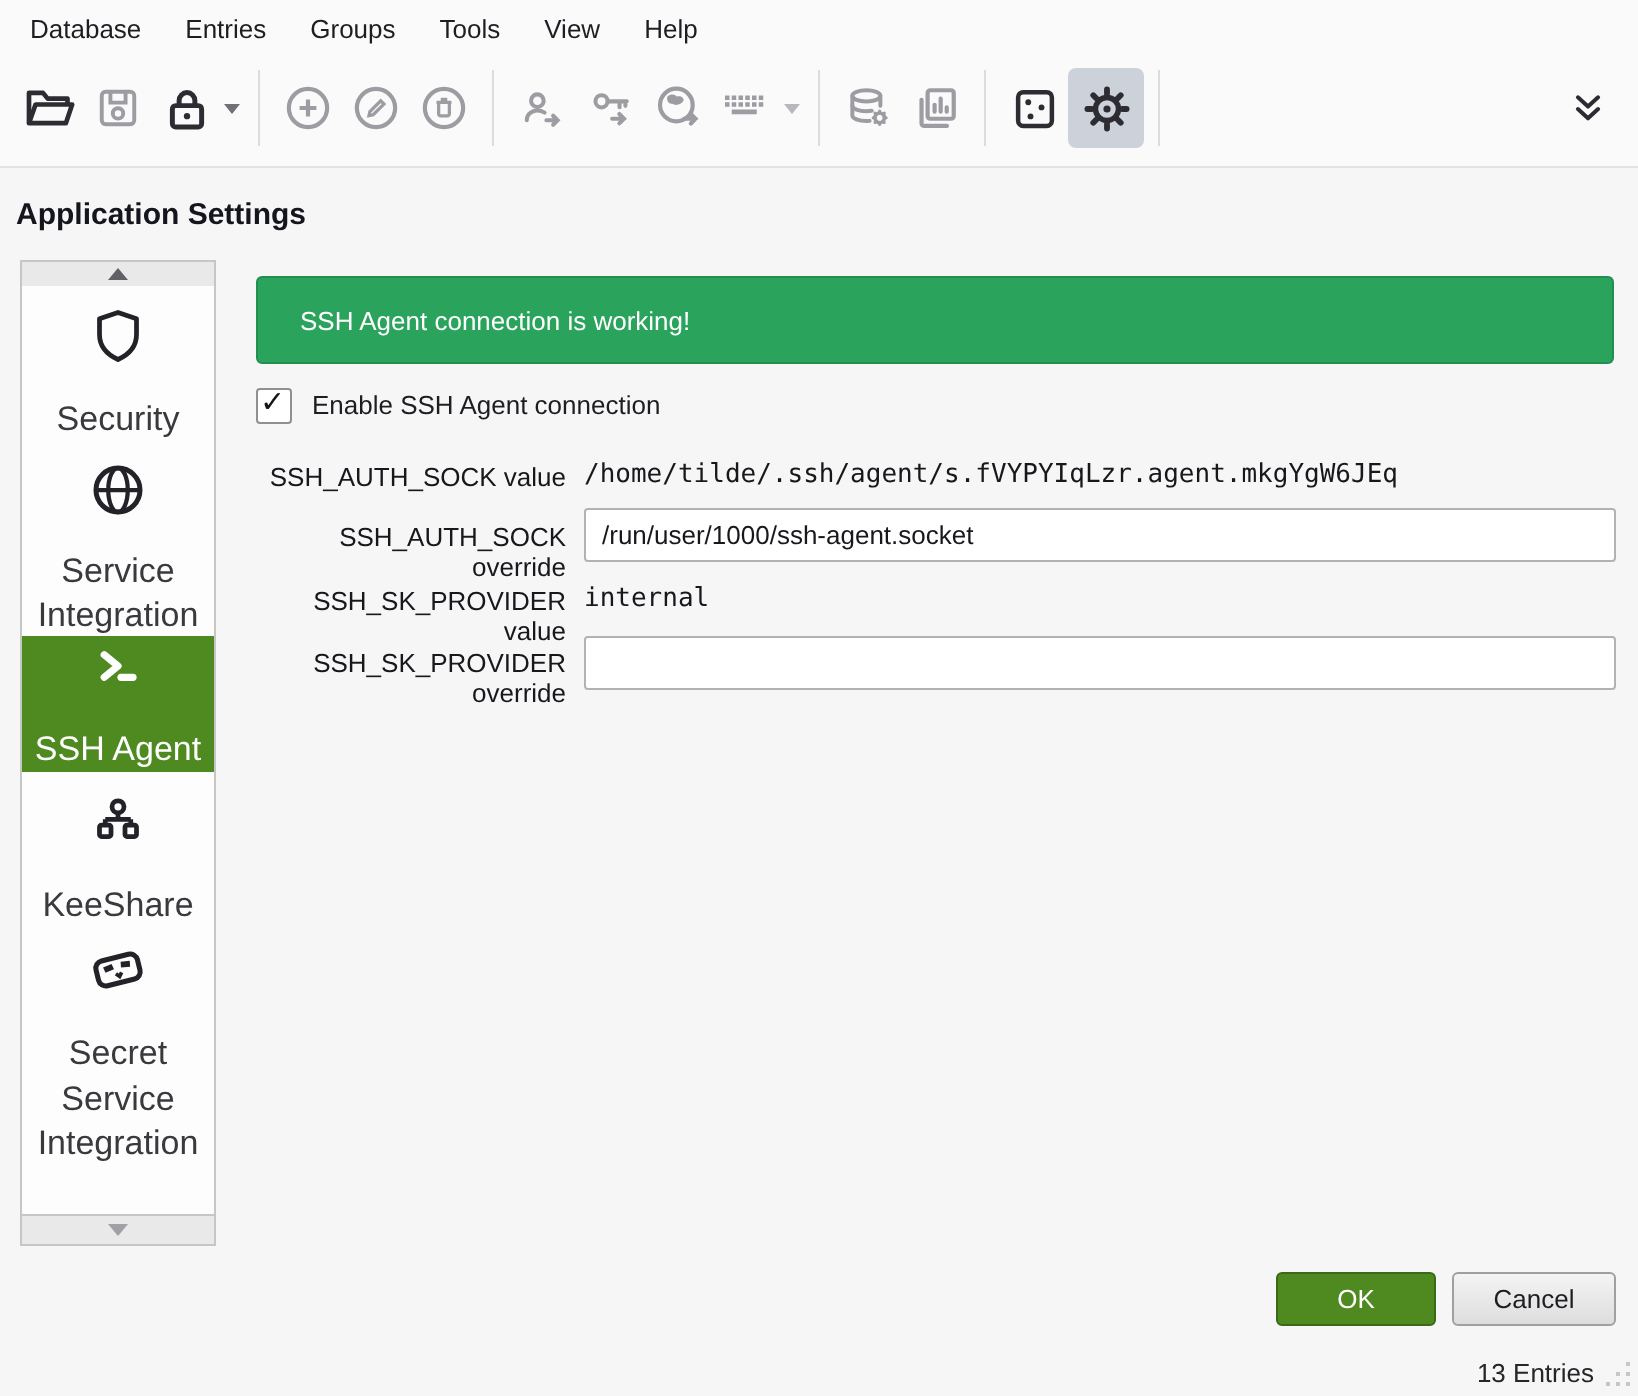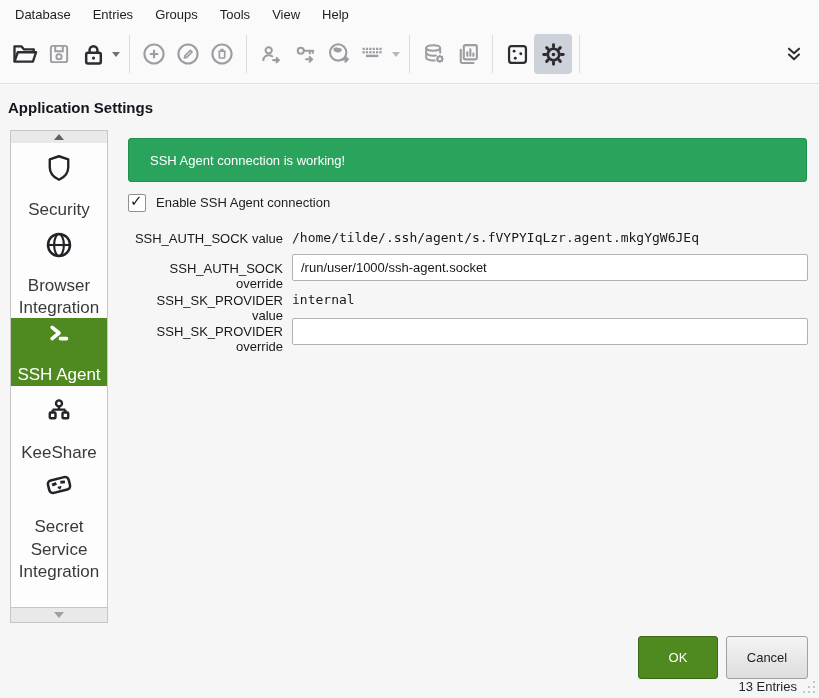--- a/index.html
+++ b/index.html
@@ -61,21 +61,21 @@
   .l1{top:231px;} .l2{top:261px;} .l3{top:293px;} .l4{top:324px;}
   .mono-value{position:absolute;left:292px;font-family:"DejaVu Sans Mono","Liberation Mono",monospace;
               font-size:13px;color:#18181c;}
   .v1{top:230px;} .v3{top:292px;}
   .text-input{position:absolute;left:292px;width:516px;height:27px;box-sizing:border-box;
               border:1px solid #b2b2b2;border-radius:2px;background:#ffffff;padding:0 8px;
               font-family:"Liberation Sans","DejaVu Sans",sans-serif;font-size:13px;color:#18181c;outline:none;}
   .i1{top:254px;} .i2{top:318px;}
 
   
-  .btn{position:absolute;top:636px;height:43px;border-radius:3px;font-size:13px;display:flex;
+  .btn{position:absolute;top:636px;height:27px;border-radius:3px;font-size:13px;display:flex;
        align-items:center;justify-content:center;box-sizing:border-box;cursor:default;}
   .btn-ok{left:638px;width:80px;background:#4e8a1f;border:1px solid #3a6a14;color:#ffffff;}
   .btn-cancel{left:726px;width:82px;background:linear-gradient(#f4f4f4,#dddddd);border:1px solid #9fa0a4;color:#1d1d22;}
   .status-entries{position:absolute;top:679px;right:22px;color:#25252a;}
   .grip{position:absolute;right:4px;bottom:15px;width:2px;height:2px;background:#c7c7c7;
         box-shadow:-5px 5px 0 #c7c7c7,0 5px 0 #c7c7c7,-10px 10px 0 #c7c7c7,-5px 10px 0 #c7c7c7,0 10px 0 #c7c7c7;}
 </style>
 </head>
 <body>
 
@@ -293,21 +293,21 @@
     </div>
 
     <div class="cat-item">
       <span>
         <svg viewBox="0 0 24 24" width="30" height="30" fill="none" stroke="currentColor">
           <circle cx="12" cy="12" r="8.8" stroke-width="2"></circle>
           <ellipse cx="12" cy="12" rx="3.9" ry="8.8" stroke-width="1.7"></ellipse>
           <path d="M3.2 12 H20.8" stroke-width="1.7"></path>
         </svg>
       </span>
-      <span>Browser Integration</span>
+      <span>Service Integration</span>
     </div>
 
     <div class="cat-item selected">
       <span>
         <svg viewBox="0 0 24 24" width="30" height="30" fill="none" stroke="currentColor" stroke-width="2.9" stroke-linecap="round" stroke-linejoin="round">
           <path d="M6.5 7.5 l5.5 4.5 -5.5 4.5"></path>
           <path d="M13.2 16.5 h4.8"></path>
         </svg>
       </span>
       <span>SSH Agent</span>

